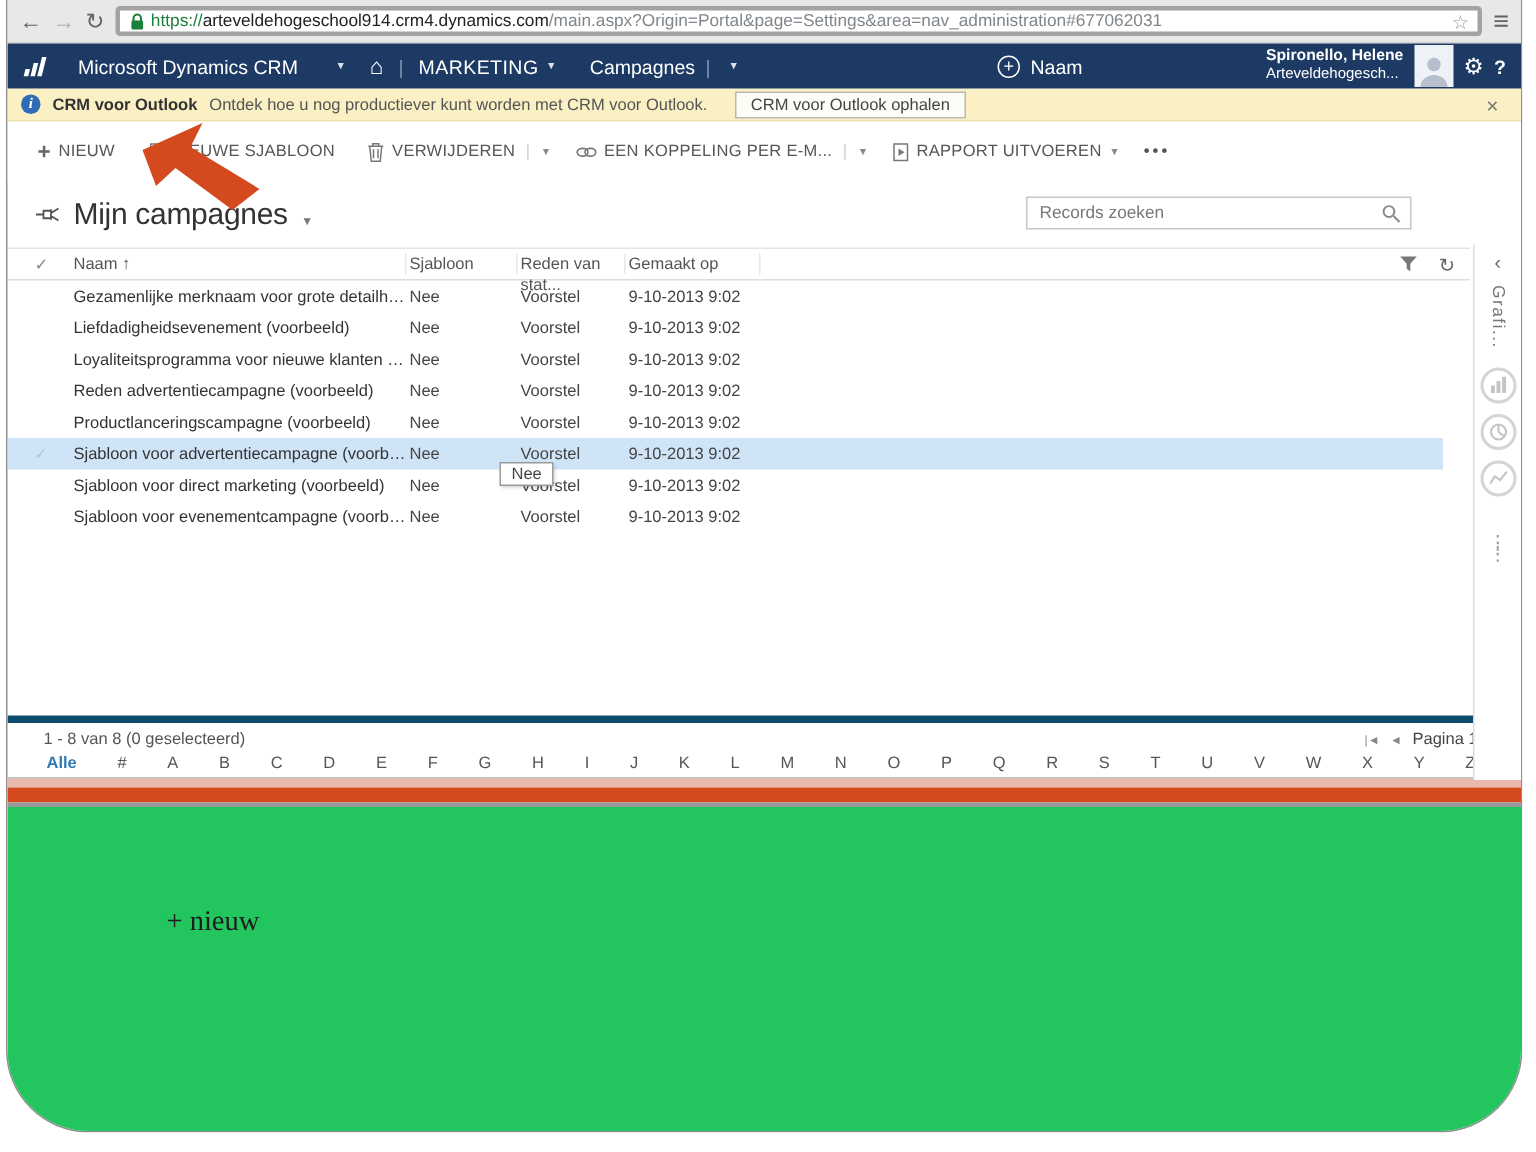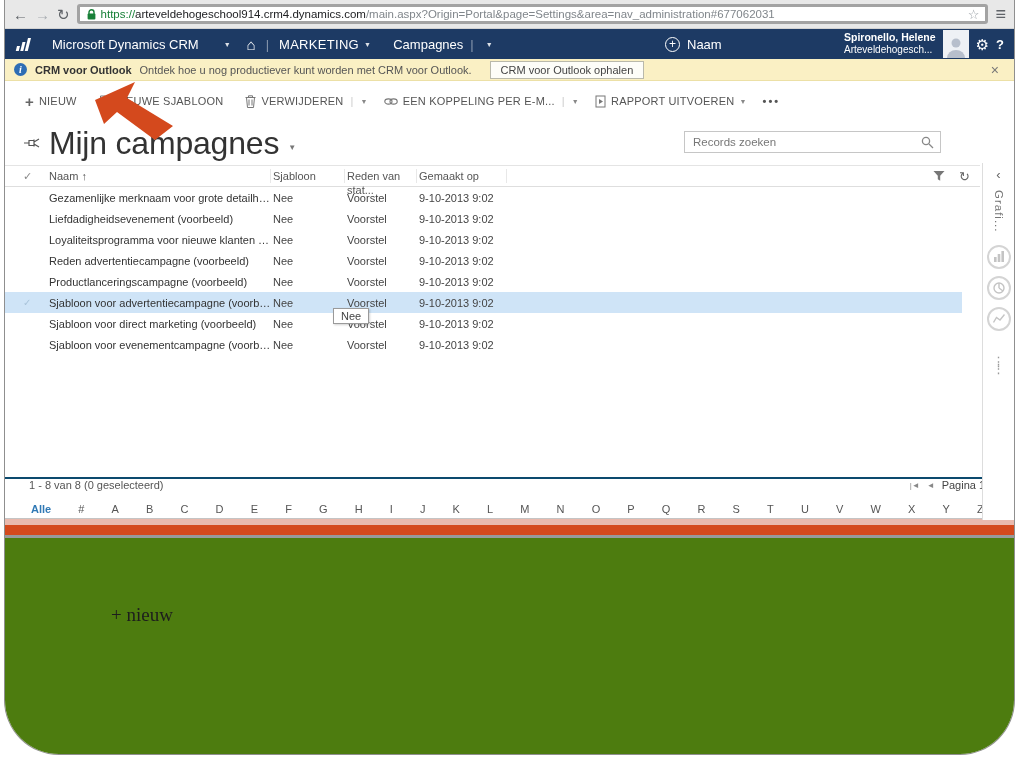--- a/index.html
+++ b/index.html
@@ -63,21 +63,21 @@
   .cmd{display:flex;align-items:center;gap:5px;white-space:nowrap}
   .cmd .ic{display:inline-flex}
   .cmd-plus{font-size:15px;color:#666;font-weight:bold;line-height:1}
   .cmddiv{color:#ccc;margin:0 7px}
   .dd{font-size:7px;color:#888}
   .gap22{margin-right:22px}.gap16{margin-right:16px}
   .more-dots{letter-spacing:2px;color:#555;font-weight:bold}
 
   
   .title-row{height:44px;display:flex;align-items:center;padding-left:19px;position:relative}
-  .view-title{font-size:32px;font-weight:300;color:#333;margin:0 0 0 9px;letter-spacing:-.2px}
+  .view-title{font-size:20px;font-weight:300;color:#333;margin:0 0 0 9px;letter-spacing:-.2px}
   .title-chev{font-size:8px;color:#777;margin-left:9px;margin-top:8px}
   .searchbox{position:absolute;left:679px;top:10px;width:257px;height:22px;border:1px solid #c6c6c6;
     display:flex;align-items:center;background:#fff}
   .searchbox input{border:none;outline:none;flex:1;font-size:11.5px;color:#555;padding:0 8px;
     font-family:"Liberation Sans",sans-serif;background:transparent}
   .searchbox input::placeholder{color:#777;opacity:1}
   .searchbox .ic{margin-right:6px}
 
   
   .grid-header{height:22px;display:flex;align-items:center;border-top:1px solid #e4e4e4;
@@ -91,34 +91,34 @@
   .hdr-icons{margin-left:auto;display:flex;align-items:center;gap:14px;margin-right:10px}
   .refresh{font-size:13px;color:#666;line-height:1}
   .grid-row{height:21px;display:flex;align-items:center;font-size:11px;color:#333;
     padding-left:18px;width:957px}
   .grid-row .chk{color:#a9c4da;font-size:10px}
   .grid-row.selected{background:var(--row-highlight)}
   .grid-row .c3,.grid-row .c4,.grid-row .c5{color:#444}
   .grid-spacer{height:122px}
 
   
-  .grid-footer{height:22px;display:flex;align-items:flex-start;font-size:11px;color:#555;
-    padding:0 14px 0 24px;border-top:2px solid #0c4a6e}
+  .grid-footer{height:22px;display:flex;align-items:flex-end;font-size:11px;color:#555;
+    padding:0 14px 0 24px;border-top:5px solid #0c4a6e}
   .pager{margin-left:auto;display:flex;align-items:center;gap:7px;color:#444}
   .pg-ic{font-size:8px;color:#888}
   .alpha-row{height:19px;display:flex;align-items:center;justify-content:space-between;
     padding:0 30px 0 26px;font-size:11px;color:#555}
   .alpha{cursor:default}
   .alpha-all{color:var(--link-blue);font-weight:bold}
 
   
   .strip-pink{height:7px;background:#e9b9ad;border-top:1px solid #c4c4c4}
   .strip-orange{height:10px;background:var(--accent-orange)}
   .strip-gray{height:3px;background:#98999b}
-  .doc-area{height:217px;background:#4d7c0f}
+  .doc-area{height:217px;background:#22c55e}
   .doc-note{display:inline-block;margin:66px 0 0 106px;font-family:"Liberation Serif",serif;
     font-size:19px;color:#1d1d1d}
 
   
   .chart-panel{position:absolute;left:977px;top:163px;width:32px;height:357px;background:#fff;
     border-left:1px solid #ddd;display:flex;flex-direction:column;align-items:center;padding-top:5px}
   .panel-chev{font-size:13px;color:#666;line-height:1;margin-bottom:9px}
   .panel-label{writing-mode:vertical-rl;font-size:11.5px;color:#777;letter-spacing:1px;margin-bottom:12px}
   .chart-circle{width:24px;height:24px;border:2px solid #d4d4d4;border-radius:50%;flex:none;
     display:flex;align-items:center;justify-content:center;margin-bottom:7px}

